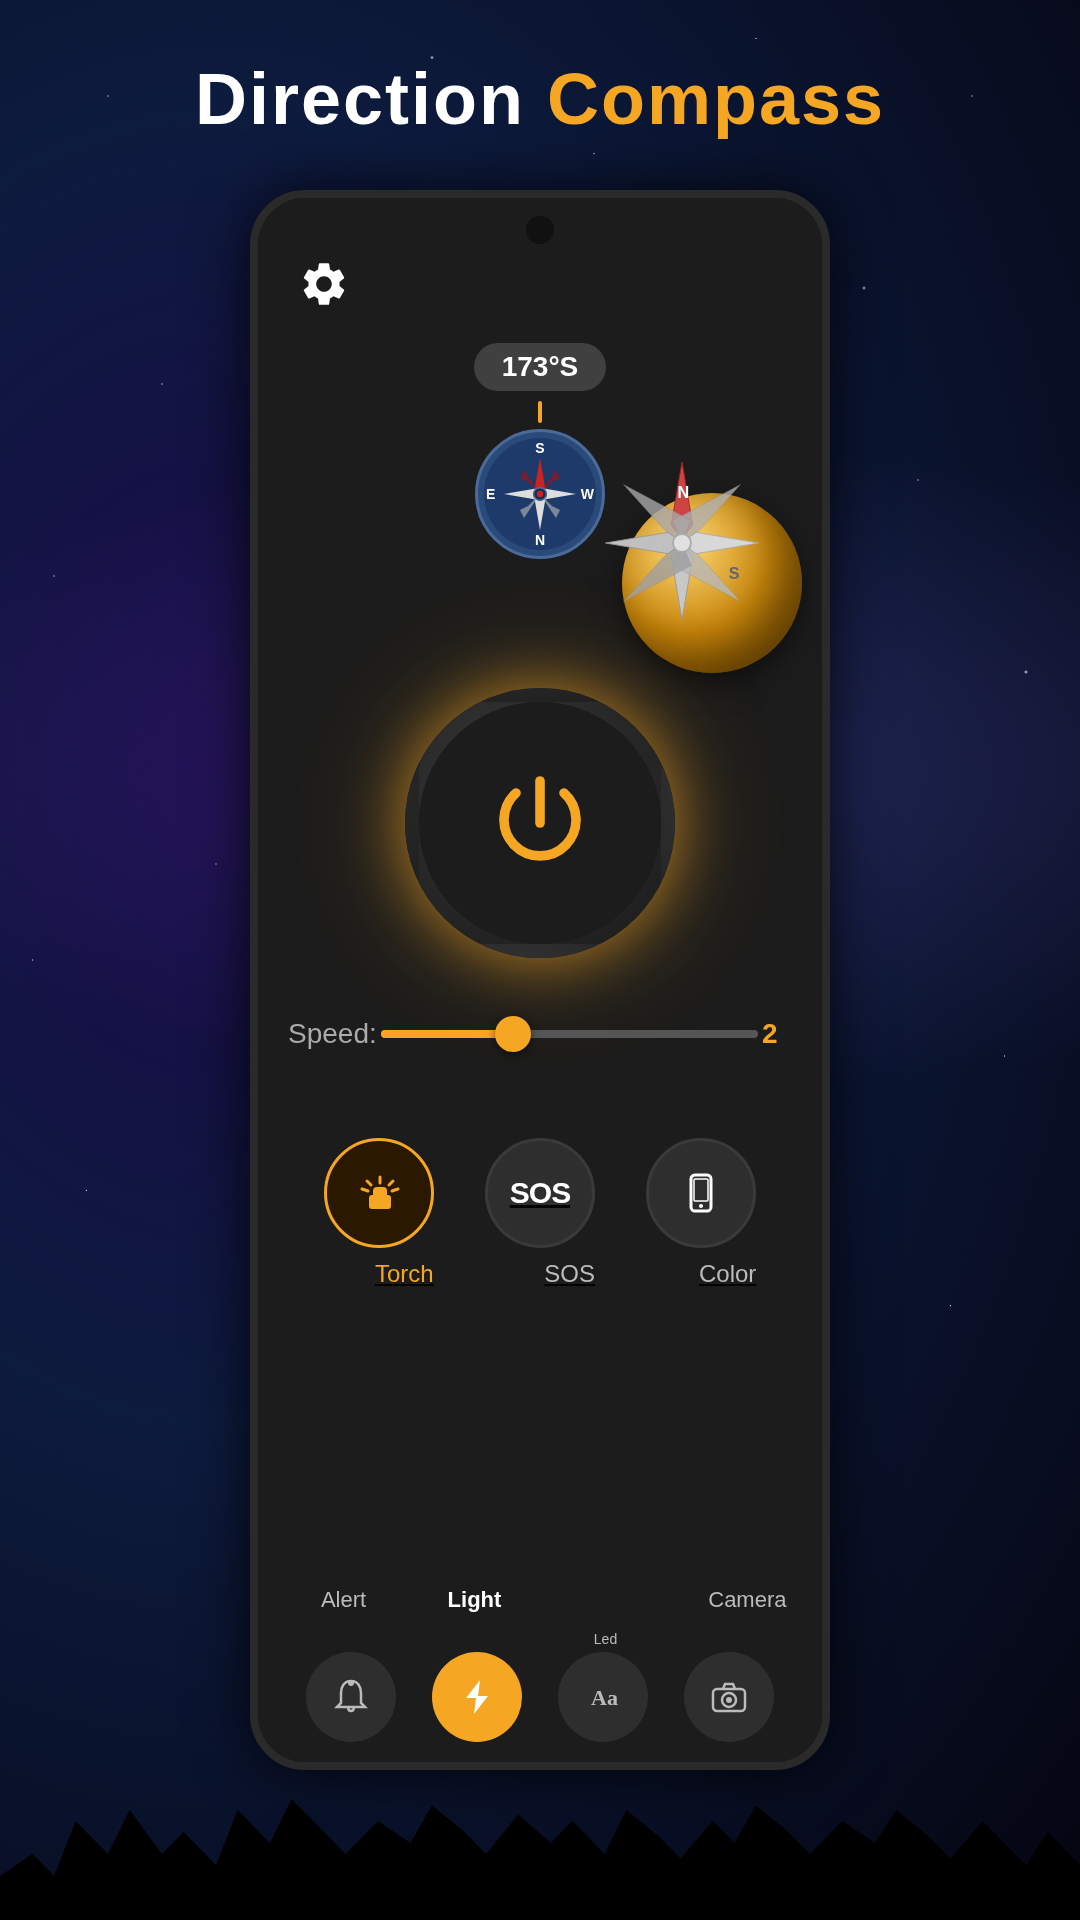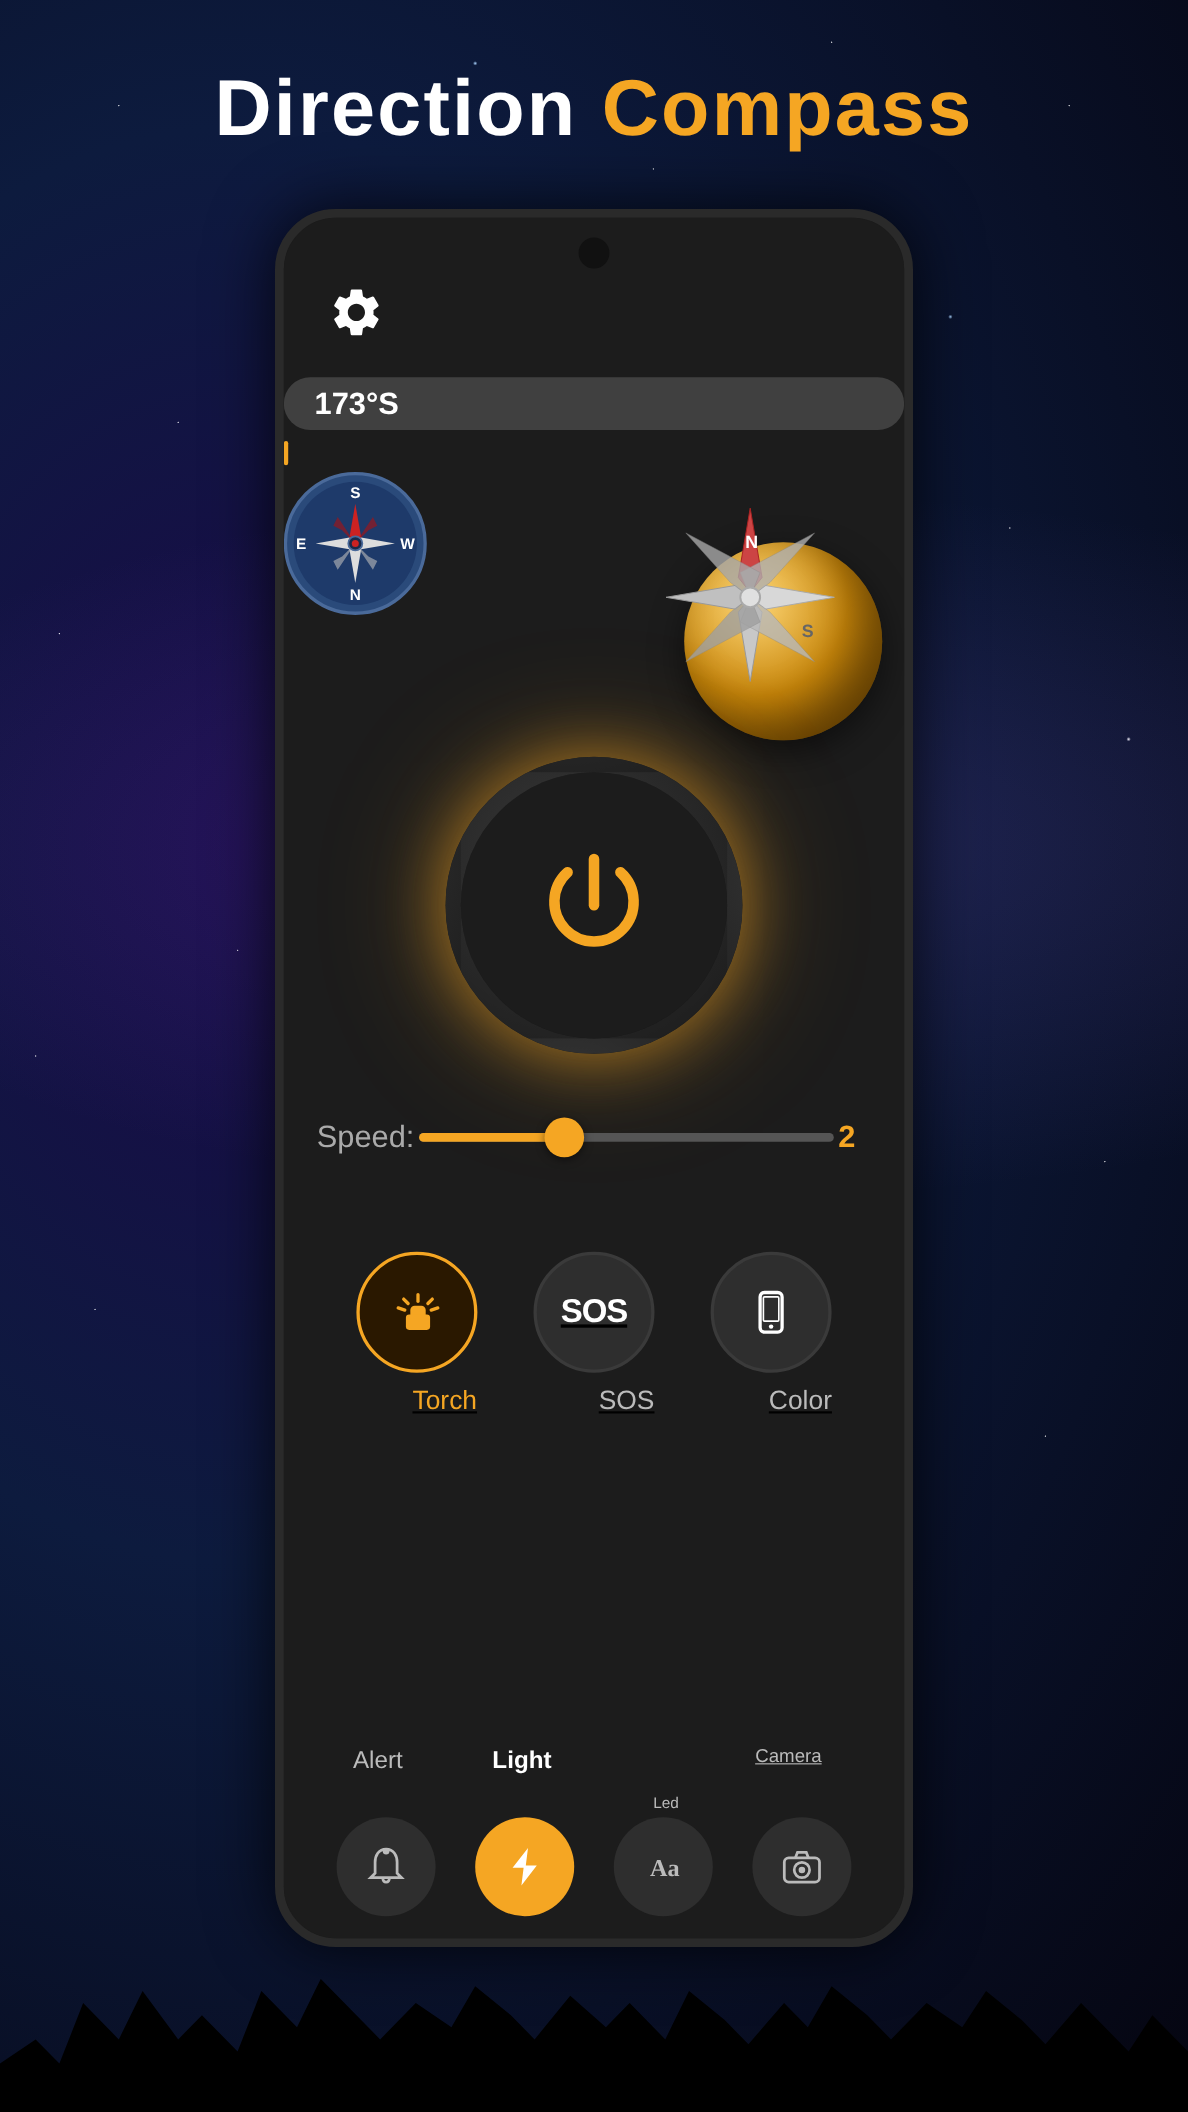--- a/index.html
+++ b/index.html
@@ -131,20 +131,21 @@
       color: white;
     }
 
     
     .compass-section {
       position: absolute;
       top: 145px;
       left: 0; right: 0;
       display: flex;
       flex-direction: column;
+      align-items: center;
     }
 
     .compass-reading {
       background: rgba(80,80,80,0.7);
       border-radius: 25px;
       padding: 8px 28px;
       color: white;
       font-size: 28px;
       font-weight: 600;
       margin-bottom: 10px;
@@ -504,21 +505,21 @@
           </svg>
         </div>
         <span class="mode-label inactive">Color</span>
       </div>
     </div>
 
     <div style="position:absolute; bottom:115px; left:0; right:0; display:flex; justify-content:space-around; padding:0 20px;">
       <span style="color:#bbb; font-size:22px; text-align:center; width:100px;">Alert</span>
       <span style="color:white; font-size:22px; font-weight:700; text-align:center; width:100px;">Light</span>
       <span style="color:#bbb; font-size:14px; text-align:center; width:100px;margin-top:44px;">Led</span>
-      <span style="color:#bbb; font-size:17px; text-align:left; width:100px;text-decoration:underline;">Camera</span>
+      <span style="color:#bbb; font-size:22px; text-align:right; width:100px;">Camera</span>
     </div>
 
     <div style="position:absolute; bottom:20px; left:0; right:0; display:flex; justify-content:space-around; padding:0 30px;">
 
       <div style="width:90px; height:90px; border-radius:50%; background:#2e2e2e; display:flex; align-items:center; justify-content:center; cursor:pointer;">
         <svg width="40" height="40" viewBox="0 0 40 40">
           <path d="M20 4 C13 4 10 10 10 16 L10 26 L6 30 L34 30 L30 26 L30 16 C30 10 27 4 20 4Z" fill="none" stroke="#bbb" stroke-width="2.5"></path>
           <path d="M17 30 Q17 34 20 34 Q23 34 23 30" fill="none" stroke="#bbb" stroke-width="2.5"></path>
           <circle cx="20" cy="6" r="3" fill="#bbb"></circle>
         </svg>

